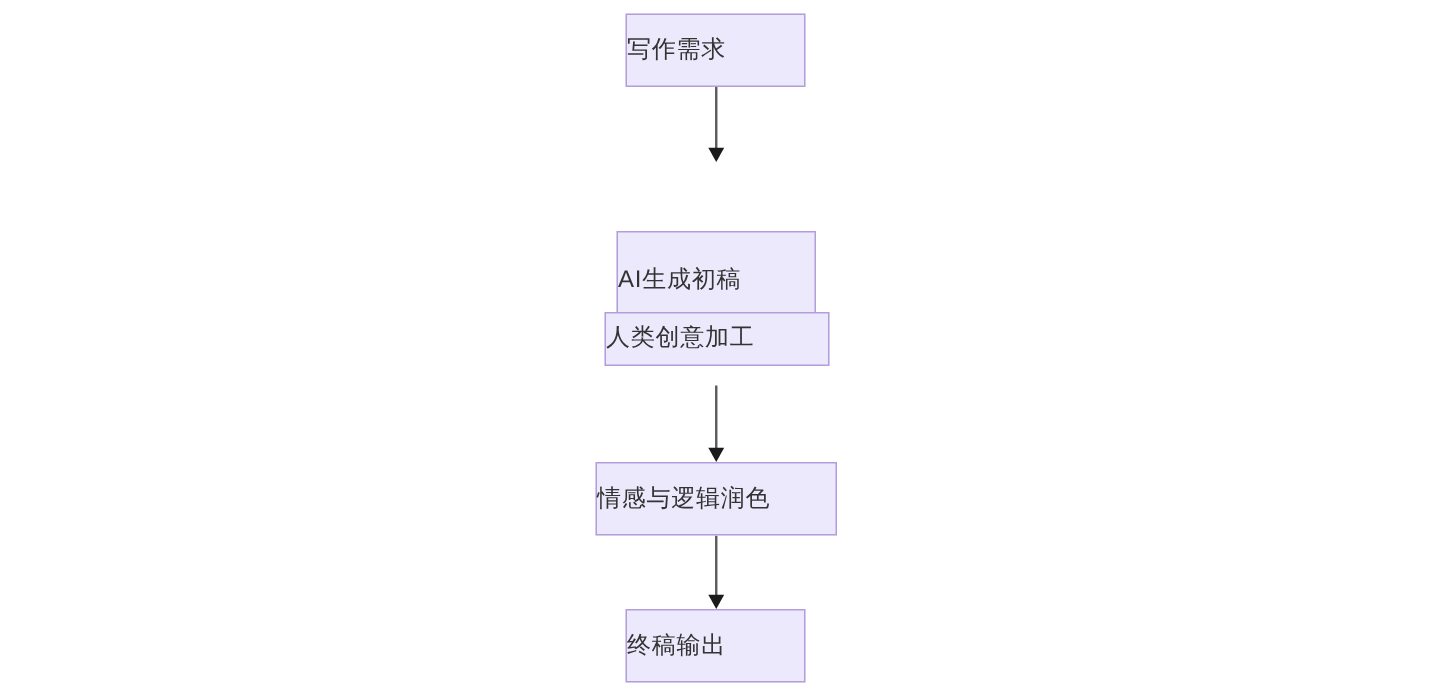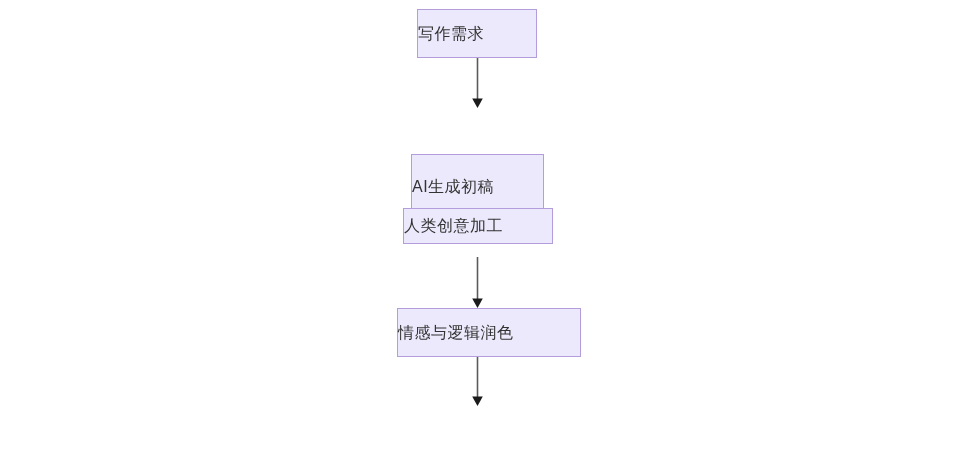--- a/index.html
+++ b/index.html
@@ -79,18 +79,21 @@
   </div>
 
   <div class="node" style="left:411px; top:108px; width:133px; height:65px;margin-top:46px;">
     <span>AI生成初稿</span>
   </div>
 
   <div class="node" style="left:403px; top:208px; width:150px; height:36px;">
     <span>人类创意加工</span>
   </div>
 
-  <div class="node" style="left:397px; top:308px; width:184px; height:49px;">
+  <div class="node" style="left:397px; top:308px; width:161px; height:49px;">
     <span>情感与逻辑润色</span>
   </div>
 
+  <div class="node" style="left:417px; top:406px; width:120px; height:49px;">
+    <span>终稿输出</span>
+  </div>
 
 </div>
 
 </body></html>

